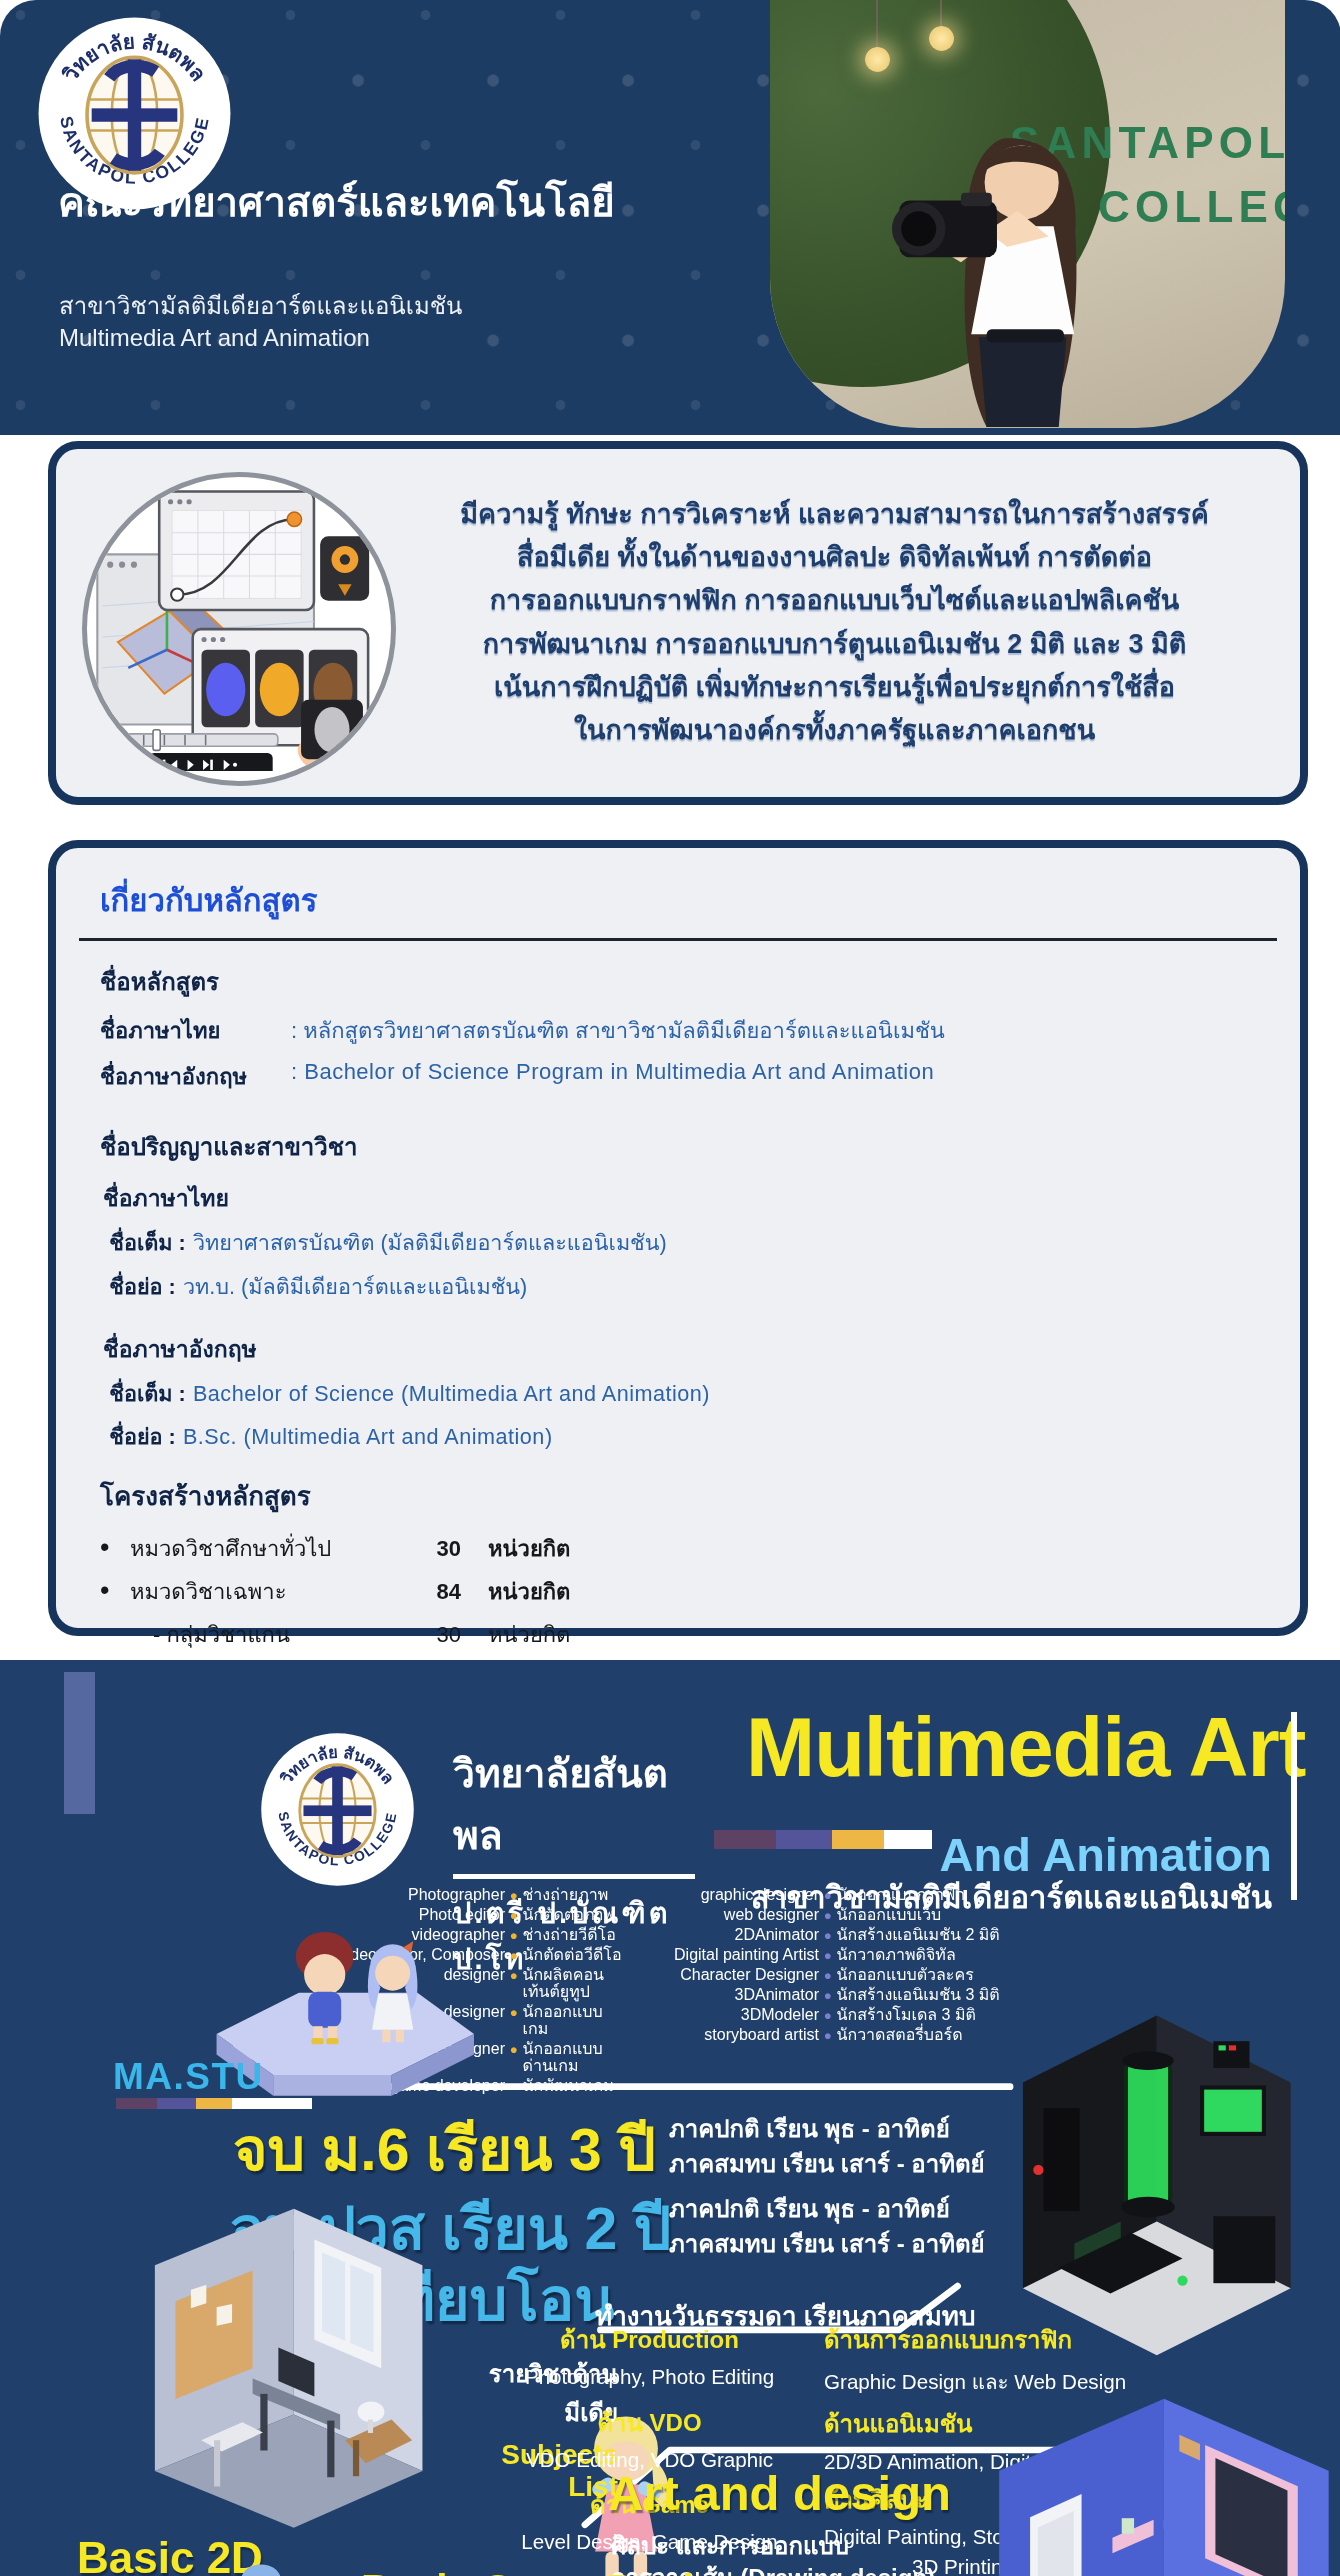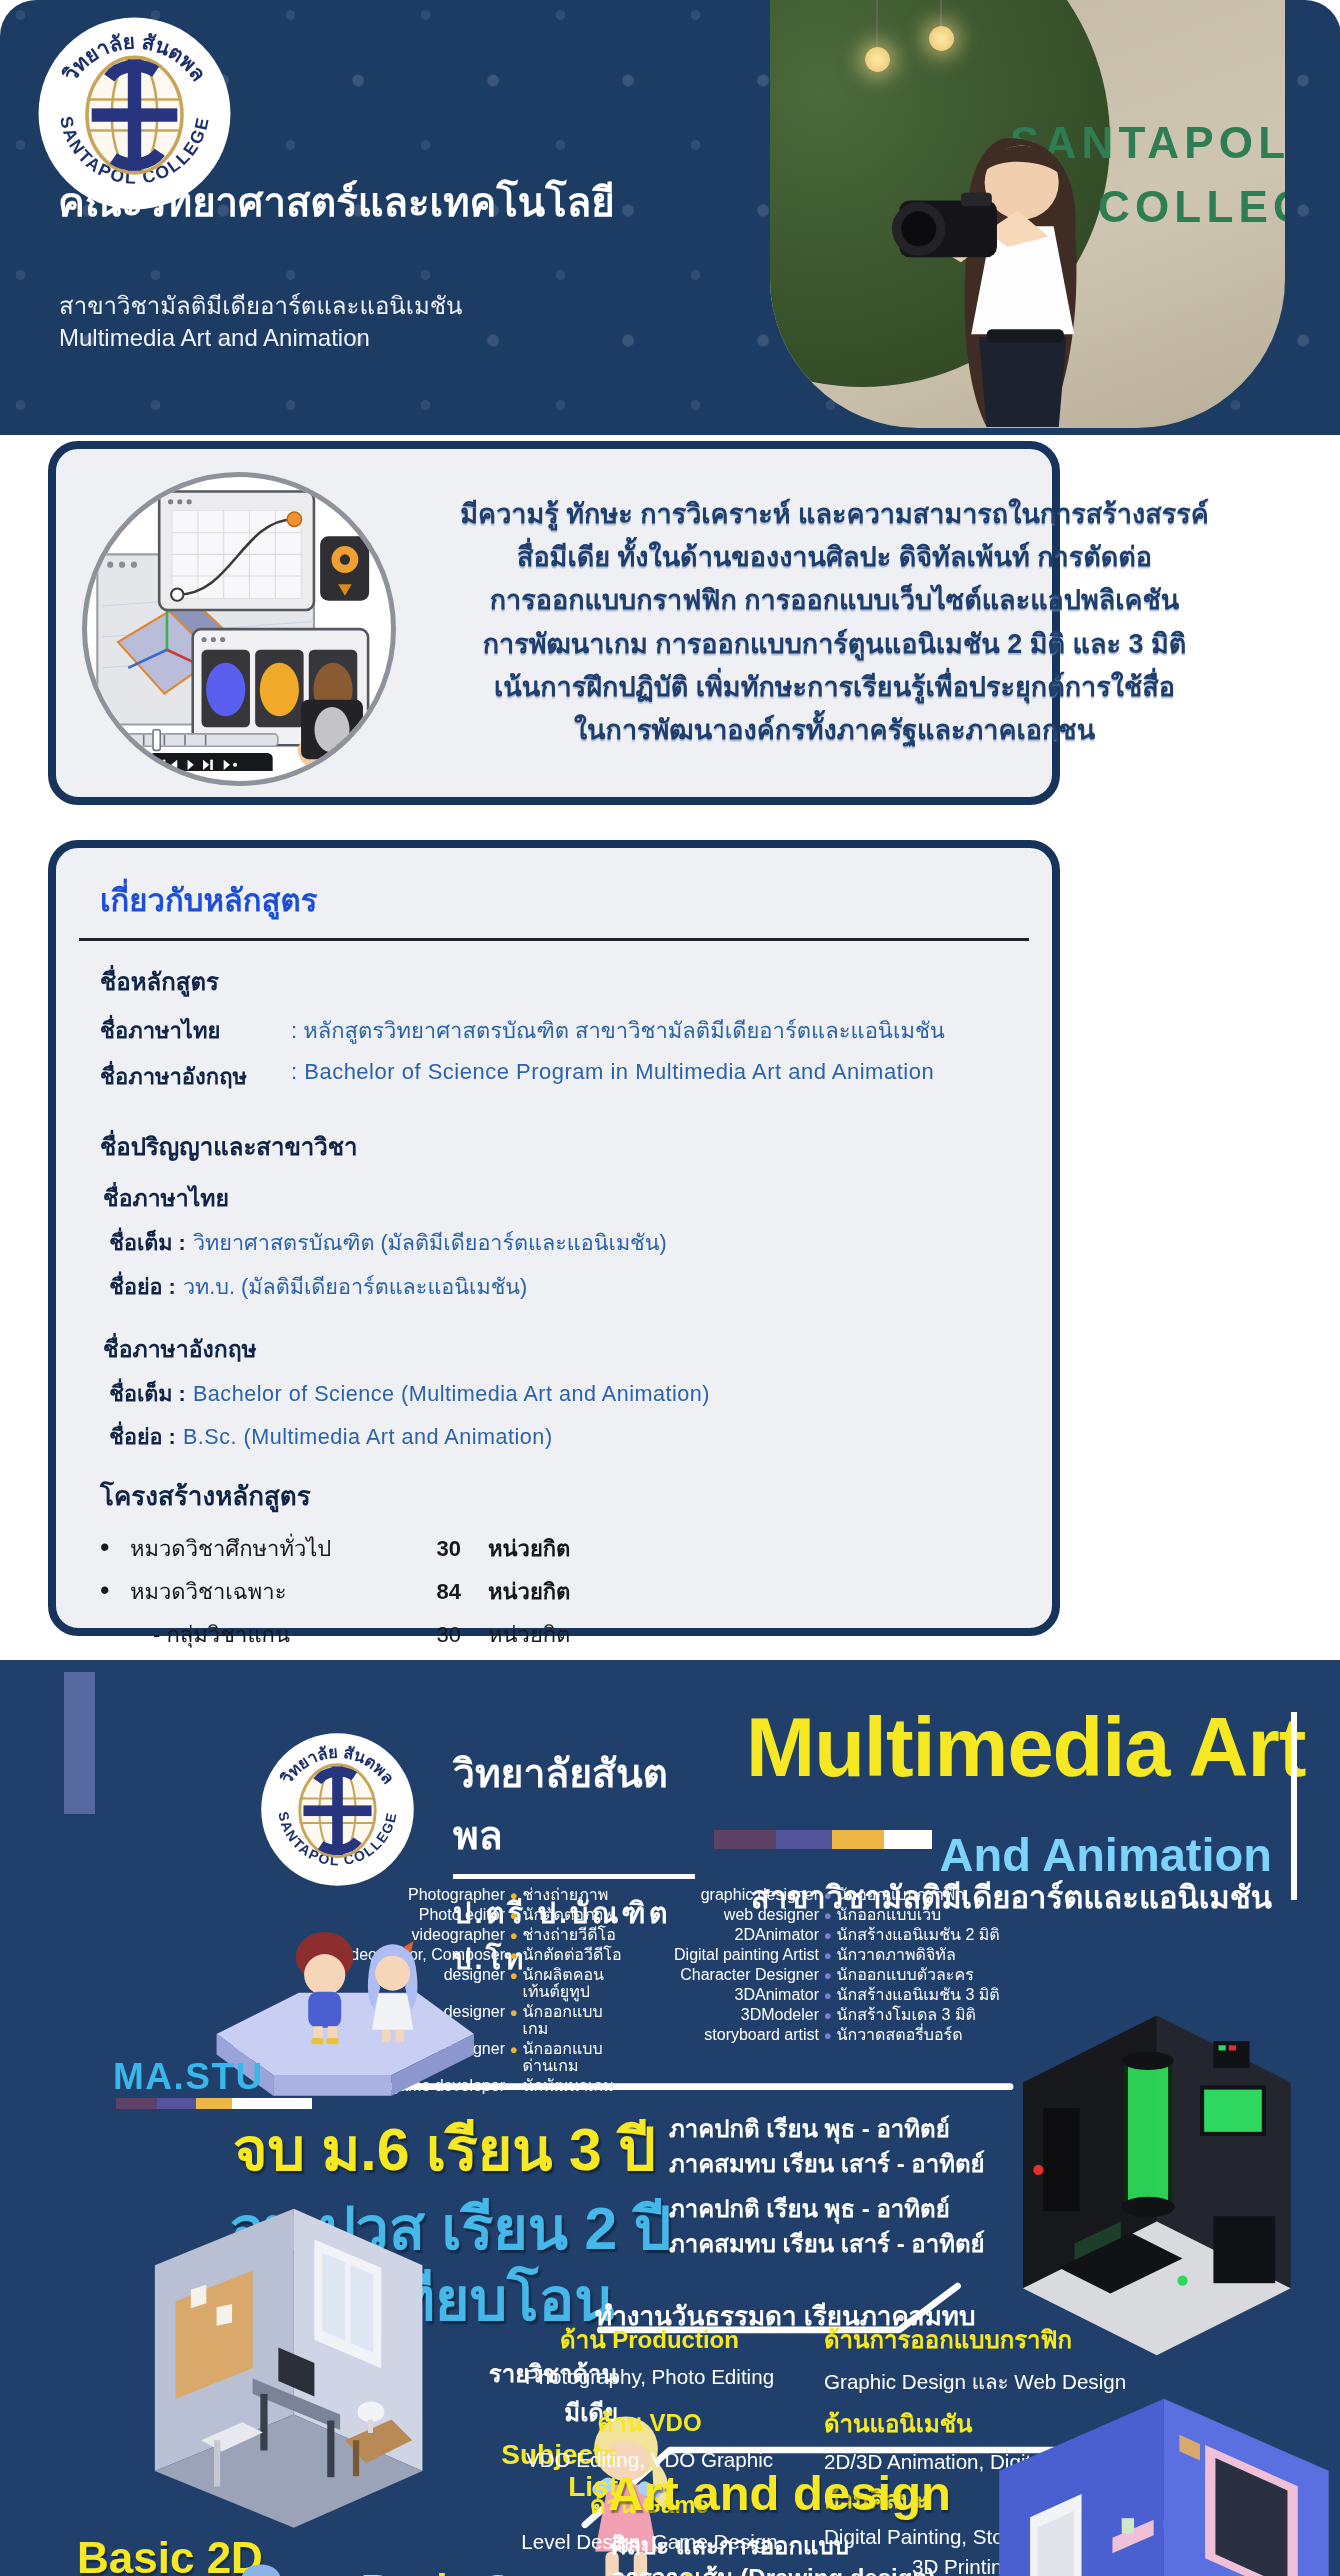--- a/index.html
+++ b/index.html
@@ -21,21 +21,21 @@
     overflow:hidden;background:linear-gradient(160deg,#c3b9a6,#cfc6b2 55%,#b8ae9a);}
   .moss{position:absolute;left:-155px;top:-108px;width:495px;height:495px;border-radius:50%;
     background:radial-gradient(circle at 42% 40%,#4c6a3c,#37512a 60%,#2c4421);}
   .wall-sign{position:absolute;right:-62px;top:111px;color:#2f7d52;font-weight:bold;font-size:44px;
     letter-spacing:5.2px;line-height:1.45;text-align:left;}
   .bulb{position:absolute;width:2.1px;background:#6a6254;}
   .bulb i{position:absolute;left:-11.3px;bottom:-23px;width:25px;height:25px;border-radius:50%;
     background:radial-gradient(circle,#ffe9a8,#e8c46a);box-shadow:0 0 19.6px 6.2px rgba(255,225,150,.55);}
 
   
-  .card{position:absolute;left:48px;width:1012px;background:#eef0f3;border:8.2px solid #16345c;border-radius:30px;box-sizing:border-box;}
+  .card{position:absolute;left:48px;width:1260px;background:#eef0f3;border:8.2px solid #16345c;border-radius:30px;box-sizing:border-box;}
   .intro-card{top:441px;height:364px;}
   .intro-circle{position:absolute;left:26px;top:23px;width:304px;height:304px;border-radius:50%;
     background:#fff;border:5.2px solid #8d929b;overflow:hidden;}
   .intro-text{position:absolute;left:361px;top:44px;width:835px;text-align:center;
     font-size:27px;font-weight:bold;color:#1e3e6e;line-height:1.6;
     text-shadow:0 1.5px 1px rgba(125,150,185,.55);}
   .about-card{top:840px;height:796px;padding:27px 44px 0 44px;color:#0f2446;}
   .about-h2{font-size:31px;font-weight:bold;margin:0 0 13.4px 0;color:#1d4ed8;}
   .about-hr{height:3.1px;background:#1d2430;margin:0 -20.6px 20.6px -20.6px;}
   .about-h3{font-size:24px;font-weight:bold;margin:0 0 12.4px 0;}

